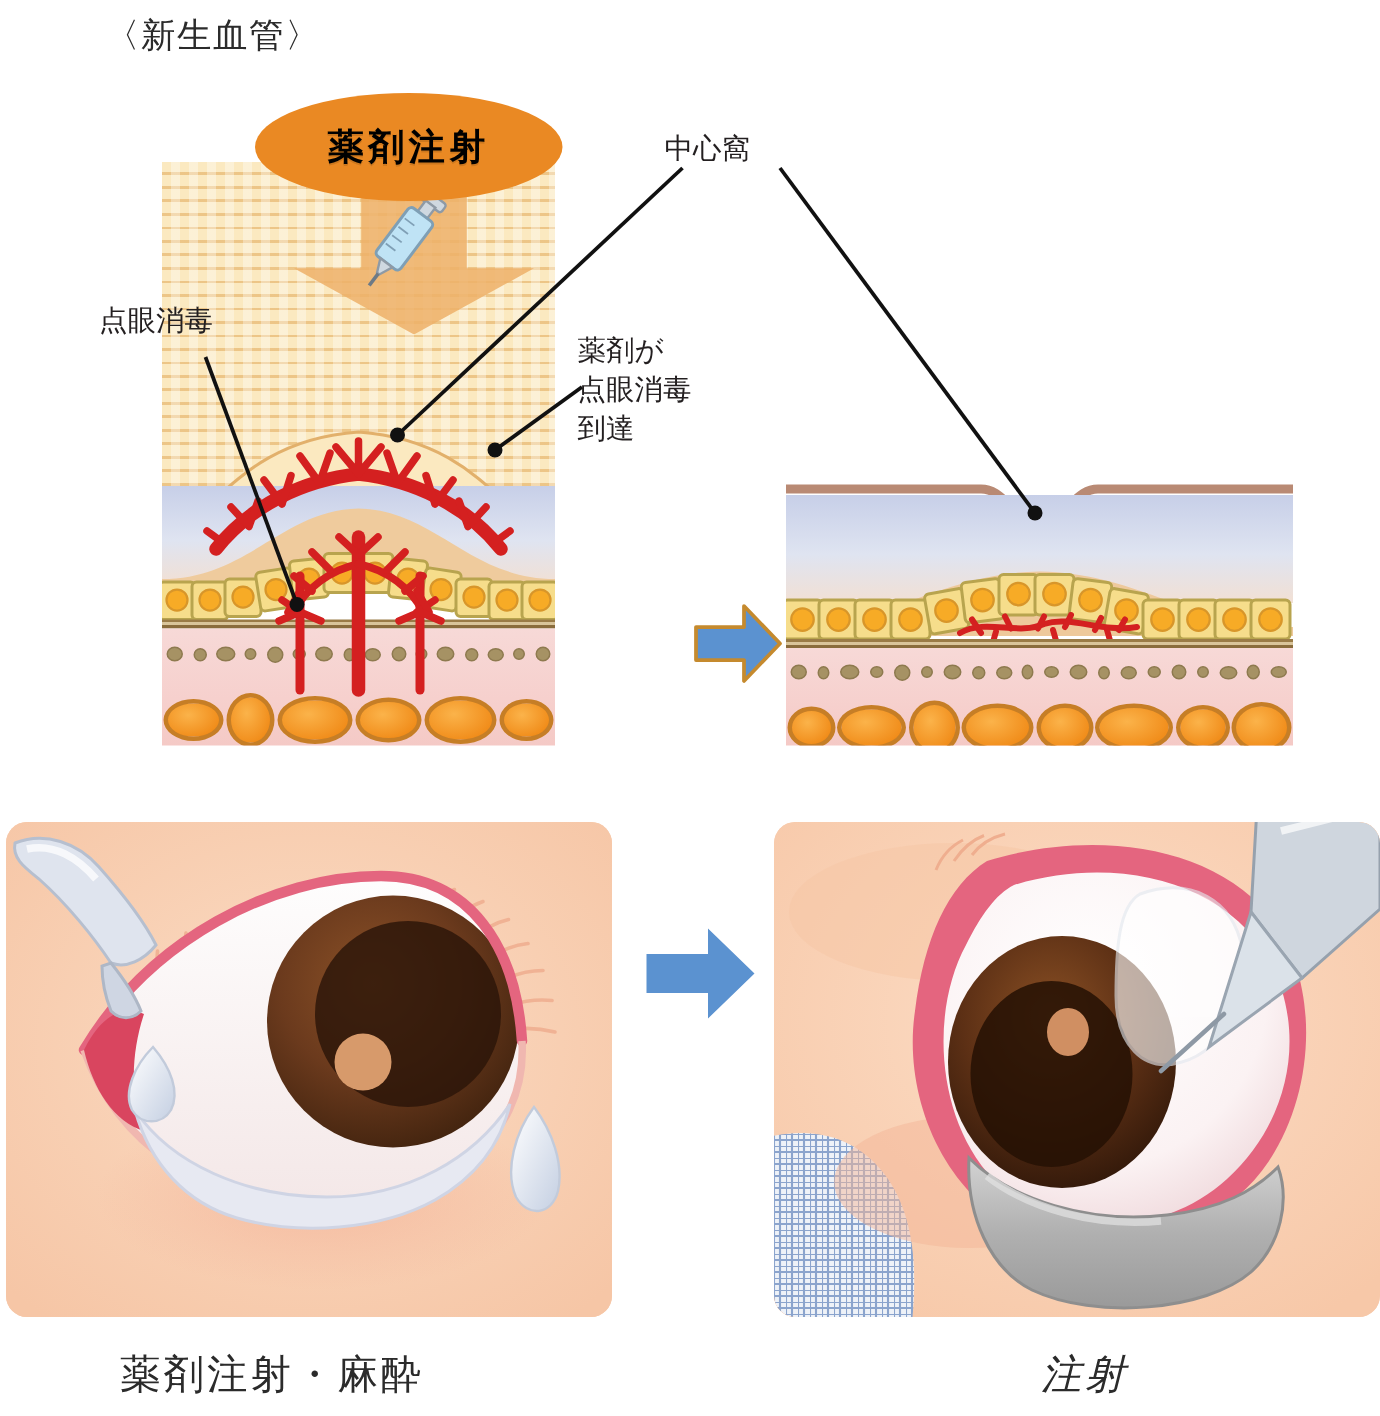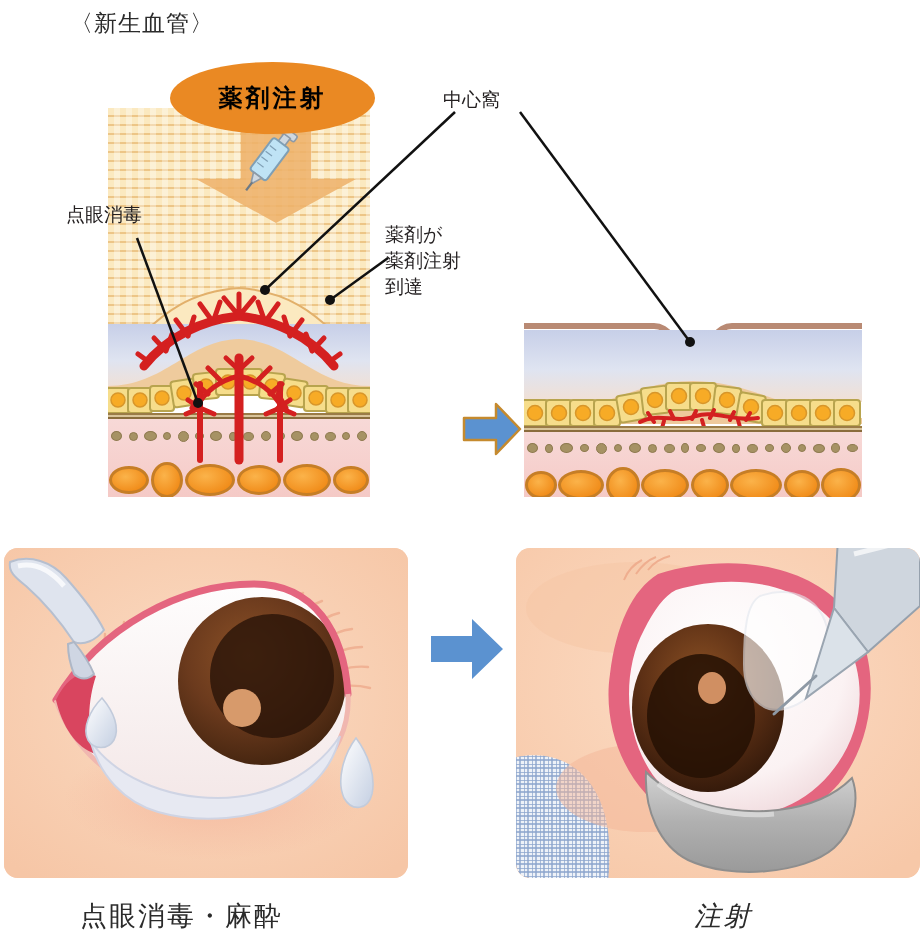--- a/index.html
+++ b/index.html
@@ -343,21 +343,21 @@
     </g>
   </svg>
 
   <div class="abs" id="drug-badge">
     <span>薬剤注射</span>
   </div>
 
   <div class="lab" id="label-neovessel">点眼消毒</div>
   <div class="lab" id="label-fovea">中心窩</div>
   <div class="lab" id="label-drug-reach">薬剤が
-薬剤注射
+点眼消毒
 到達</div>
 
   <svg class="abs" id="arrow-mid" viewBox="0 0 60 58">
     <path d="M2,18 L34,18 L34,4 L58,29 L34,54 L34,40 L2,40 Z" fill="#5b92d0" stroke="#c58a2e" stroke-width="2.5" stroke-linejoin="round"></path>
   </svg>
 
   <svg class="abs" id="arrow-low" viewBox="0 0 78 74">
     <path d="M3,24 L44,24 L44,7 L75,37 L44,67 L44,50 L3,50 Z" fill="#5b92d0"></path>
   </svg>
 
@@ -520,16 +520,16 @@
         <g>
           <path d="M322,-10 L404,-10 L404,58 L352,104 L318,60 Z" fill="#cfd6de" stroke="#96a1ad" stroke-width="2"></path>
           <path d="M338,6 L386,-6" stroke="#ffffff" stroke-width="5" opacity=".7"></path>
           <path d="M318,60 L352,104 L290,150 Z" fill="#dbe2e9" stroke="#9aa5b1" stroke-width="2"></path>
           <line x1="300" y1="128" x2="258" y2="166" stroke="#8e99a5" stroke-width="3" stroke-linecap="round"></line>
         </g>
       </g>
     </svg>
   </div>
 
-  <div class="cap" id="caption-left">点眼消毒・麻酔</div>
+  <div class="cap" id="caption-left">薬剤注射・麻酔</div>
   <div class="cap" id="caption-right">注射</div>
 
 </div>
 
 </body></html>

